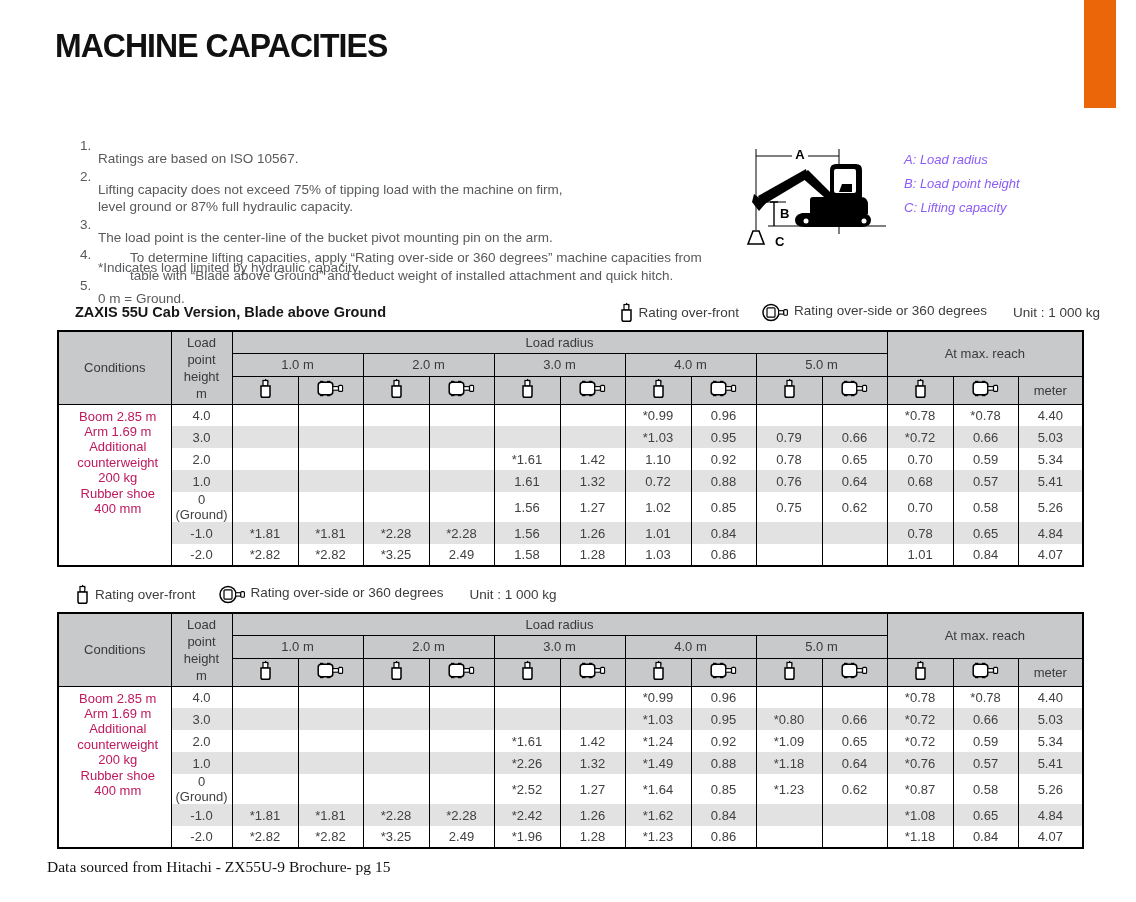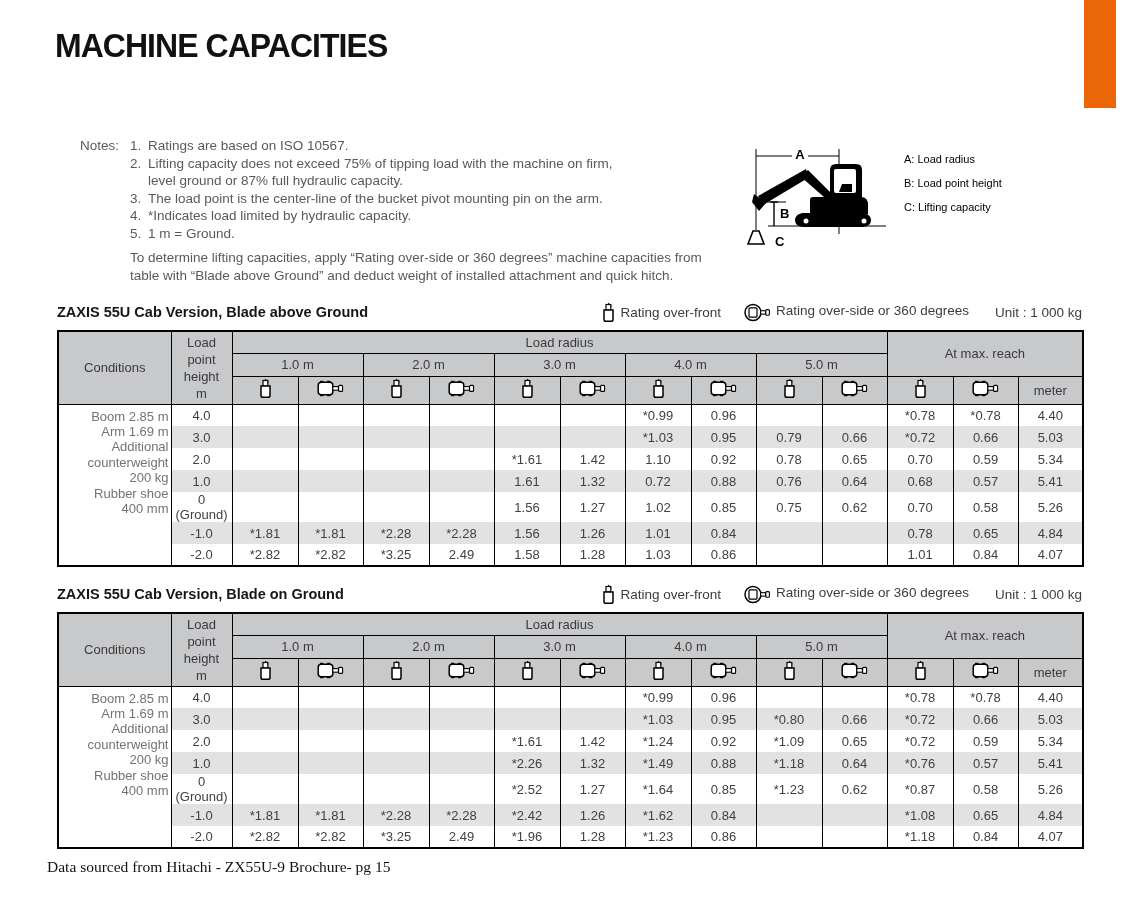--- a/index.html
+++ b/index.html
@@ -13,28 +13,28 @@
     position:absolute; left:55px; top:26px;
     font-size:34px; font-weight:bold; color:#111;
     letter-spacing:-1px; transform:scaleX(.94); transform-origin:left center;
     white-space:nowrap;
   }
 
   .notes-wrap { position:absolute; left:80px; top:137px; width:640px; display:flex; color:#58595b; font-size:13.5px; line-height:17.5px; }
   .notes-label { width:50px; flex:0 0 50px; }
   .note-row { display:flex; }
   .note-num { flex:0 0 18px; }
-  .note-text { white-space:pre-line; }
+  .note-text { white-space:pre-line;margin-top:13px; }
   .notes-paragraph { position:absolute; left:130px; top:249px; width:620px; color:#58595b; font-size:13.5px; line-height:17.5px; white-space:pre-line; }
 
   .diagram { position:absolute; left:744px; top:134px; width:152px; height:118px; }
-  .abc-legend { position:absolute; left:904px; top:151px; color:#000000; font-size:11px; }
+  .abc-legend { position:absolute; left:904px; top:151px; color:#8b5cf6; font-size:13px;font-style:italic; }
   .abc-legend div { margin-bottom:7px; line-height:17px; }
 
-  .caption-row { position:absolute; left:57px; width:1025px; height:20px; display:flex; align-items:center; }
+  .caption-row { position:absolute; left:75px; width:1025px; height:20px; display:flex; align-items:center; }
   .caption-row.first { top:302px; }
   .caption-row.second { top:584px; }
   .table-title { font-size:14.5px; font-weight:bold; color:#161616; flex:1 1 auto; }
   .cap-legend { display:flex; align-items:center; font-size:13.5px; color:#3c3c3e; white-space:nowrap; }
   .cap-legend .icn { display:inline-flex; align-items:center; margin-right:5px; }
   .cap-legend .grp { display:inline-flex; align-items:flex-start; margin-left:22px; }
   .cap-legend .unit { margin-left:26px; }
 
   .cap-table-wrap { position:absolute; left:57px; }
   .cap-table-wrap.t0 { top:330px; }
@@ -42,58 +42,57 @@
 
   table.cap-table { border-collapse:collapse; table-layout:fixed; width:1025px; border:2px solid #000; }
   .cap-table th, .cap-table td { padding:0; text-align:center; overflow:hidden; }
   .cap-table thead th { background:#c8c9ca; border:1px solid #000; font-weight:normal; color:#3a3a3c; font-size:13px; }
   .cap-table thead tr:nth-child(1) { height:22px; }
   .cap-table thead tr:nth-child(2) { height:23px;margin-top:24px; }
   .cap-table thead tr:nth-child(3) { height:28px; }
   .cap-table tbody tr { height:22px; }
   .cap-table tbody td { border-left:1px solid #000; border-right:1px solid #000; font-size:13px; color:#414042; background:#fff; }
   .cap-table tbody tr.stripe td { background:#e2e2e3; }
-  .cap-table td.conditions { background:#fff; text-align:right; vertical-align:top; padding:4px 2px 0 8px; white-space:pre-line; line-height:15.4px; font-size:13px; color:#737373; }
+  .cap-table td.conditions { background:#fff; text-align:center; vertical-align:top; padding:4px 2px 0 8px; white-space:pre-line; line-height:15.4px; font-size:13px; color:#be185d; }
   .cap-table th.hdr-multiline { white-space:pre-line; line-height:17px; }
   .cap-table th .icn { display:inline-flex; align-items:center; justify-content:center; }
 
   .footer-note { position:absolute; left:47px; top:858px; font-family:"Liberation Serif", serif; font-size:15.5px; color:#111; }
 </style>
 </head>
 <body>
 
 <div class="page">
 
   <div class="orange-tab"></div>
 
   <div class="page-title">MACHINE CAPACITIES</div>
 
   <div class="notes-wrap">
-    <div class="notes-label">Notes:</div>
     <div class="notes-list">
       <div class="note-row">
         <span class="note-num">1.</span>
         <span class="note-text">Ratings are based on ISO 10567.</span>
       </div>
       <div class="note-row">
         <span class="note-num">2.</span>
         <span class="note-text">Lifting capacity does not exceed 75% of tipping load with the machine on firm,
 level ground or 87% full hydraulic capacity.</span>
       </div>
       <div class="note-row">
         <span class="note-num">3.</span>
         <span class="note-text">The load point is the center-line of the bucket pivot mounting pin on the arm.</span>
       </div>
       <div class="note-row">
         <span class="note-num">4.</span>
         <span class="note-text">*Indicates load limited by hydraulic capacity.</span>
       </div>
       <div class="note-row">
         <span class="note-num">5.</span>
-        <span class="note-text">1 m = Ground.</span>
+        <span class="note-text">0 m = Ground.</span>
       </div>
     </div>
   </div>
 
   <div class="notes-paragraph">To determine lifting capacities, apply “Rating over-side or 360 degrees” machine capacities from
 table with “Blade above Ground” and deduct weight of installed attachment and quick hitch.</div>
 
   <div class="diagram">
     <svg width="152" height="118" viewBox="0 0 152 118">
 
@@ -422,21 +421,20 @@
             <td></td>
             <td>1.01</td>
             <td>0.84</td>
             <td>4.07</td>
           </tr>
         </tbody>
       </table>
   </div>
 
   <div class="caption-row second">
-    <div class="table-title">ZAXIS 55U Cab Version, Blade on Ground</div>
     <div class="cap-legend">
       <span class="icn js-front-icon">
           <svg width="15" height="21" viewBox="0 0 15 21">
             <line x1="7" y1="1" x2="10.5" y2="4" stroke="#000" stroke-width="1"></line>
             <rect x="5" y="2.5" width="4.8" height="5.5" fill="#fff" stroke="#000" stroke-width="1.2"></rect>
             <path d="M3 8 h9 v9.5 a1.8 1.8 0 0 1 -1.8 1.8 h-5.4 a1.8 1.8 0 0 1 -1.8 -1.8 z" fill="#fff" stroke="#000" stroke-width="1.5"></path>
           </svg>
         </span>
         <span>Rating over-front</span>
       <span class="grp">

